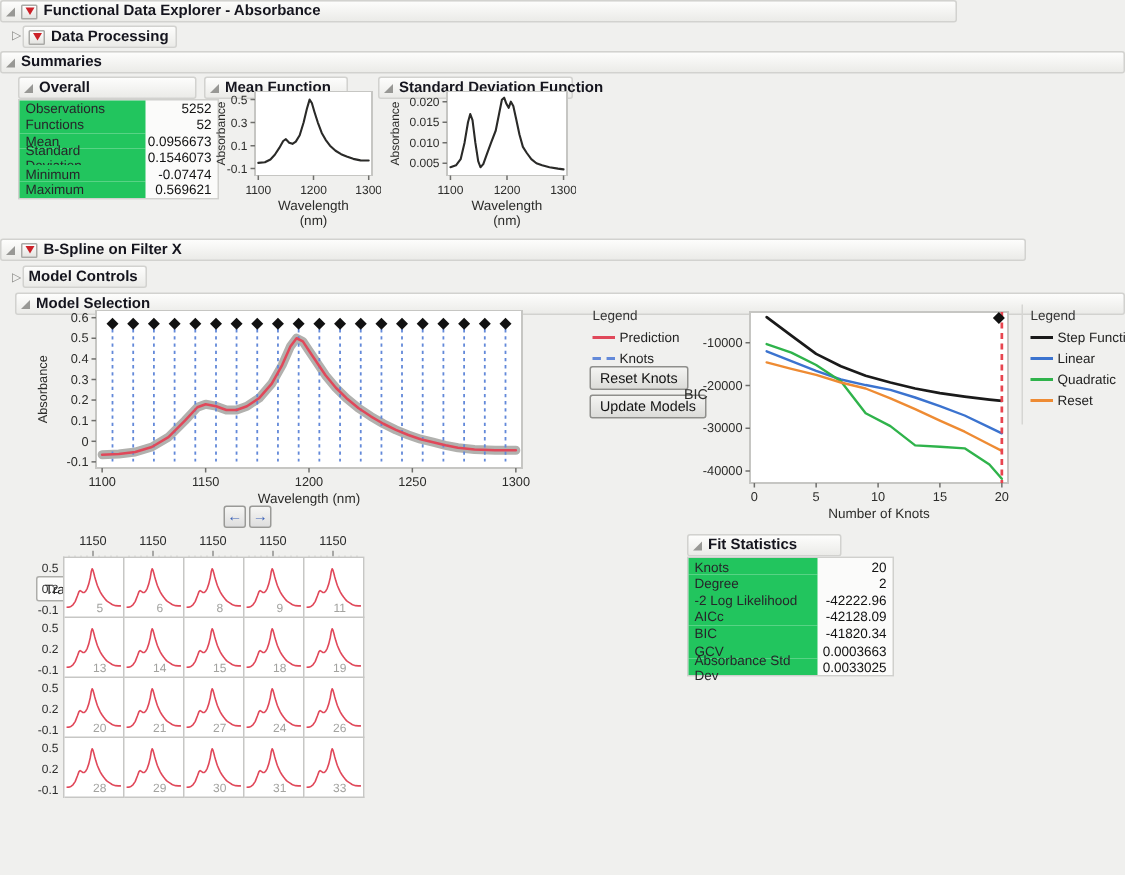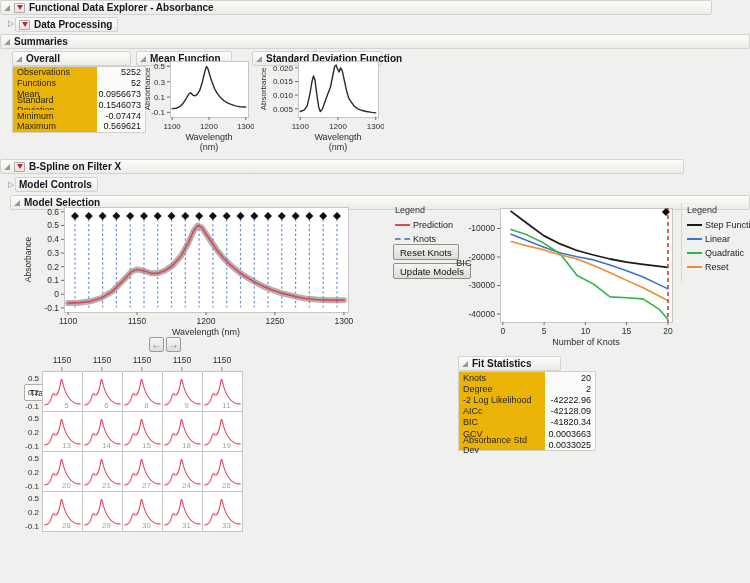--- a/index.html
+++ b/index.html
@@ -11,21 +11,21 @@
        background:linear-gradient(180deg,#fdfdfc,#ebebe8);
        display:flex;align-items:center;gap:4px;padding:0 5px 0 3px;white-space:nowrap;}
   .hdr .title{font-weight:bold;font-size:10px;color:#15151e;}
   .tri-open{width:0;height:0;border-left:6px solid transparent;border-bottom:6px solid #989895;flex:0 0 auto;}
   .tri-closed{position:absolute;color:#8a8a87;font-size:8px;line-height:1;}
   .redtri{width:11px;height:10px;border:1px solid #a9a9a6;border-radius:1px;flex:0 0 auto;
           background:linear-gradient(#ffffff,#e4e4e1);display:flex;align-items:center;justify-content:center;}
   .redtri::after{content:"";width:0;height:0;border-left:3px solid transparent;border-right:3px solid transparent;border-top:5px solid #cc2128;}
   .tbl{position:absolute;border:1px solid #d0d0cd;background:#fbfbfa;}
   .trow{display:flex;align-items:stretch;}
-  .tlabel{background:#eab308;padding:0 4px;display:flex;align-items:center;color:#26262a;}
+  .tlabel{background:#22c55e;padding:0 4px;display:flex;align-items:center;color:#26262a;}
   .tval{text-align:right;padding:0 4px;display:flex;align-items:center;justify-content:flex-end;color:#111;}
   #overall-table .trow{height:10.8px;}
   #overall-table .tlabel{width:84px;}
   #overall-table .tval{width:48px;}
   #fit-table .trow{height:11.2px;}
   #fit-table .tlabel{width:86px;}
   #fit-table .tval{width:50px;}
   .btn{position:absolute;height:16px;display:inline-flex;align-items:center;padding:0 6px;
        font-family:"Liberation Sans",sans-serif;font-size:9.5px;color:#111;
        border:1px solid #8f8f8c;border-radius:2px;background:linear-gradient(#f4f4f2,#dcdcd9);}
@@ -47,21 +47,21 @@
             border-top:1px solid #c7c7c5;border-left:1px solid #c7c7c5;background:#fff;}
   .cell{position:relative;border-right:1px solid #c7c7c5;border-bottom:1px solid #c7c7c5;}
   .cell .num{position:absolute;bottom:1px;left:8px;right:0;text-align:center;color:#a3a3a0;font-size:8px;}
   svg text{fill:#2c2c2a;}
 </style>
 </head>
 <body>
 
 <div id="root">
 
-  <div class="hdr" id="hdr-main" style="left:0;top:0;width:712px;">
+  <div class="hdr" id="hdr-main" style="left:0;top:0;width:638px;">
     <span class="tri-open"></span>
     <span class="redtri"></span>
     <span class="title">Functional Data Explorer - Absorbance</span>
   </div>
 
   <span class="tri-closed" style="left:8px;top:20px;">▷</span>
   <div class="hdr" style="left:15px;top:17px;">
     <span class="redtri"></span>
     <span class="title">Data Processing</span>
   </div>

